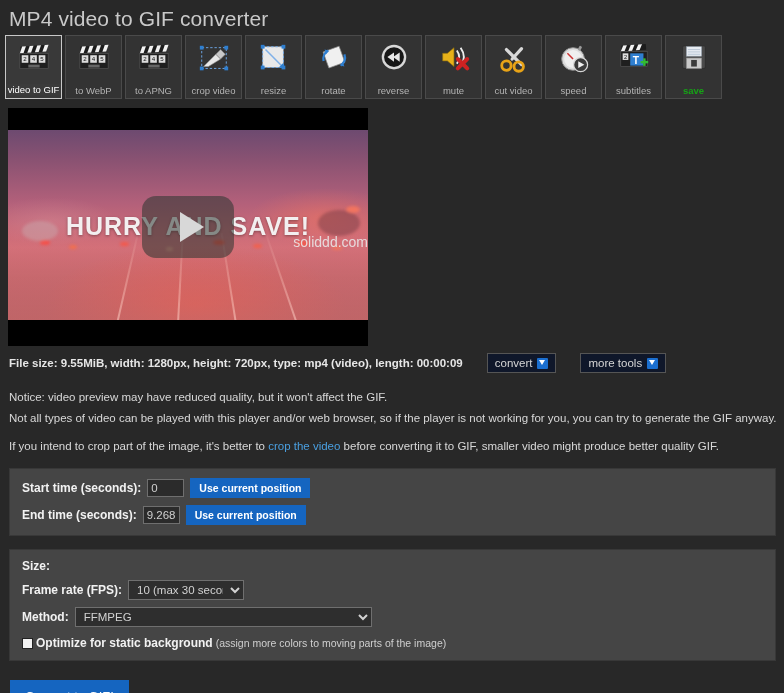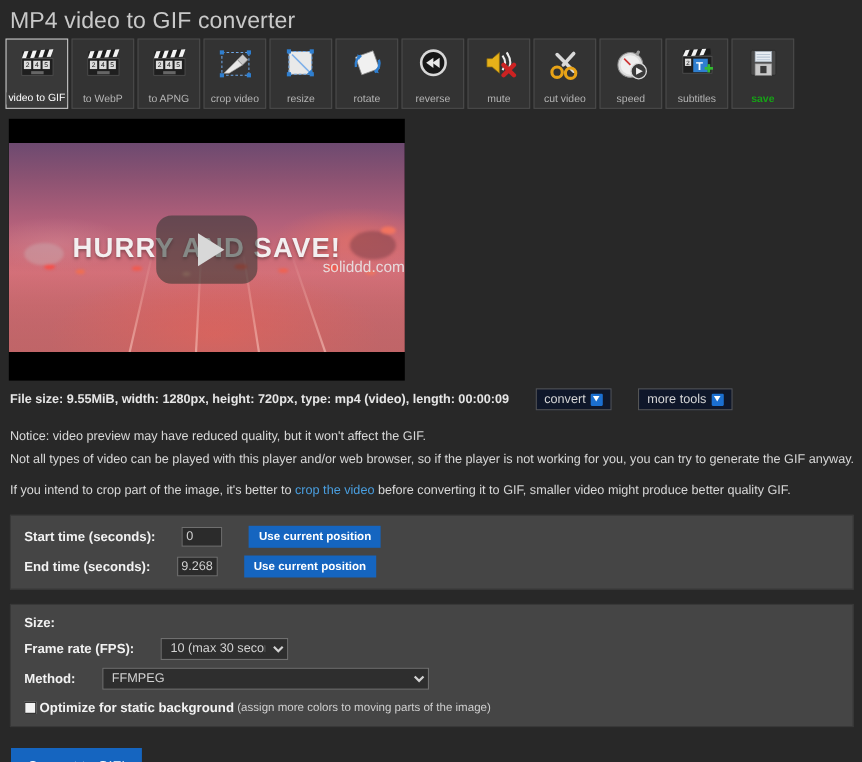--- a/index.html
+++ b/index.html
@@ -199,21 +199,21 @@
   
   .panel {
     background: #454545;
     border: 1px solid #383838;
     margin: 13px 8px 0 9px;
     padding: 9px 12px 10px 12px;
   }
   .form-row {
     display: flex;
     align-items: center;
-    gap: 24px;
+    gap: 6px;
     margin-bottom: 7px;
   }
   .form-row:last-child { margin-bottom: 0; }
   .form-label {
     color: #f2f2f2;
     font-size: 12px;
     font-weight: bold;
   }
   .time-input {
     width: 37px;

